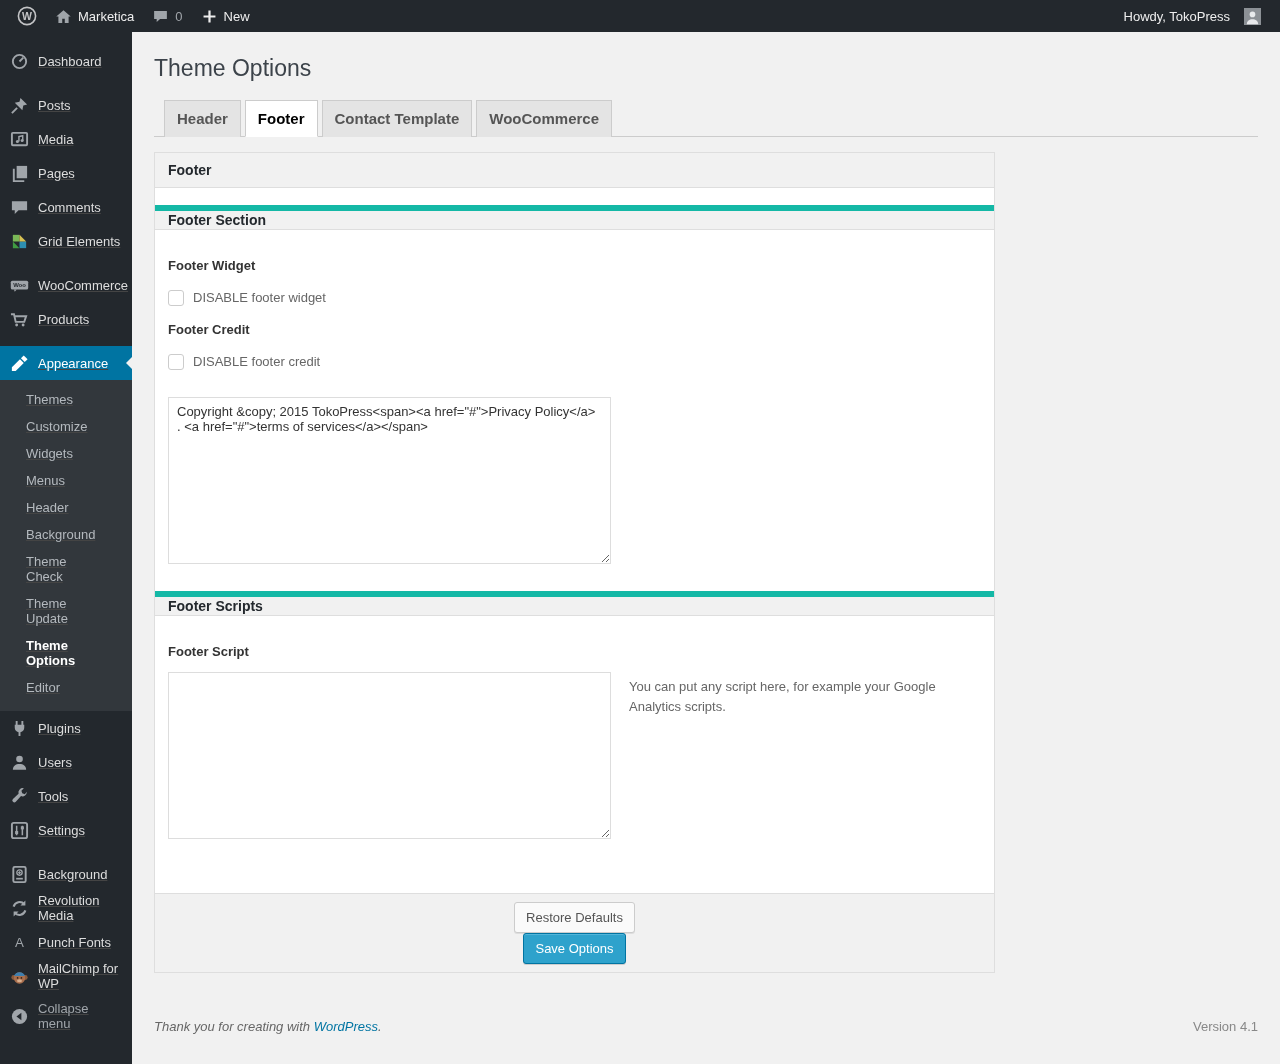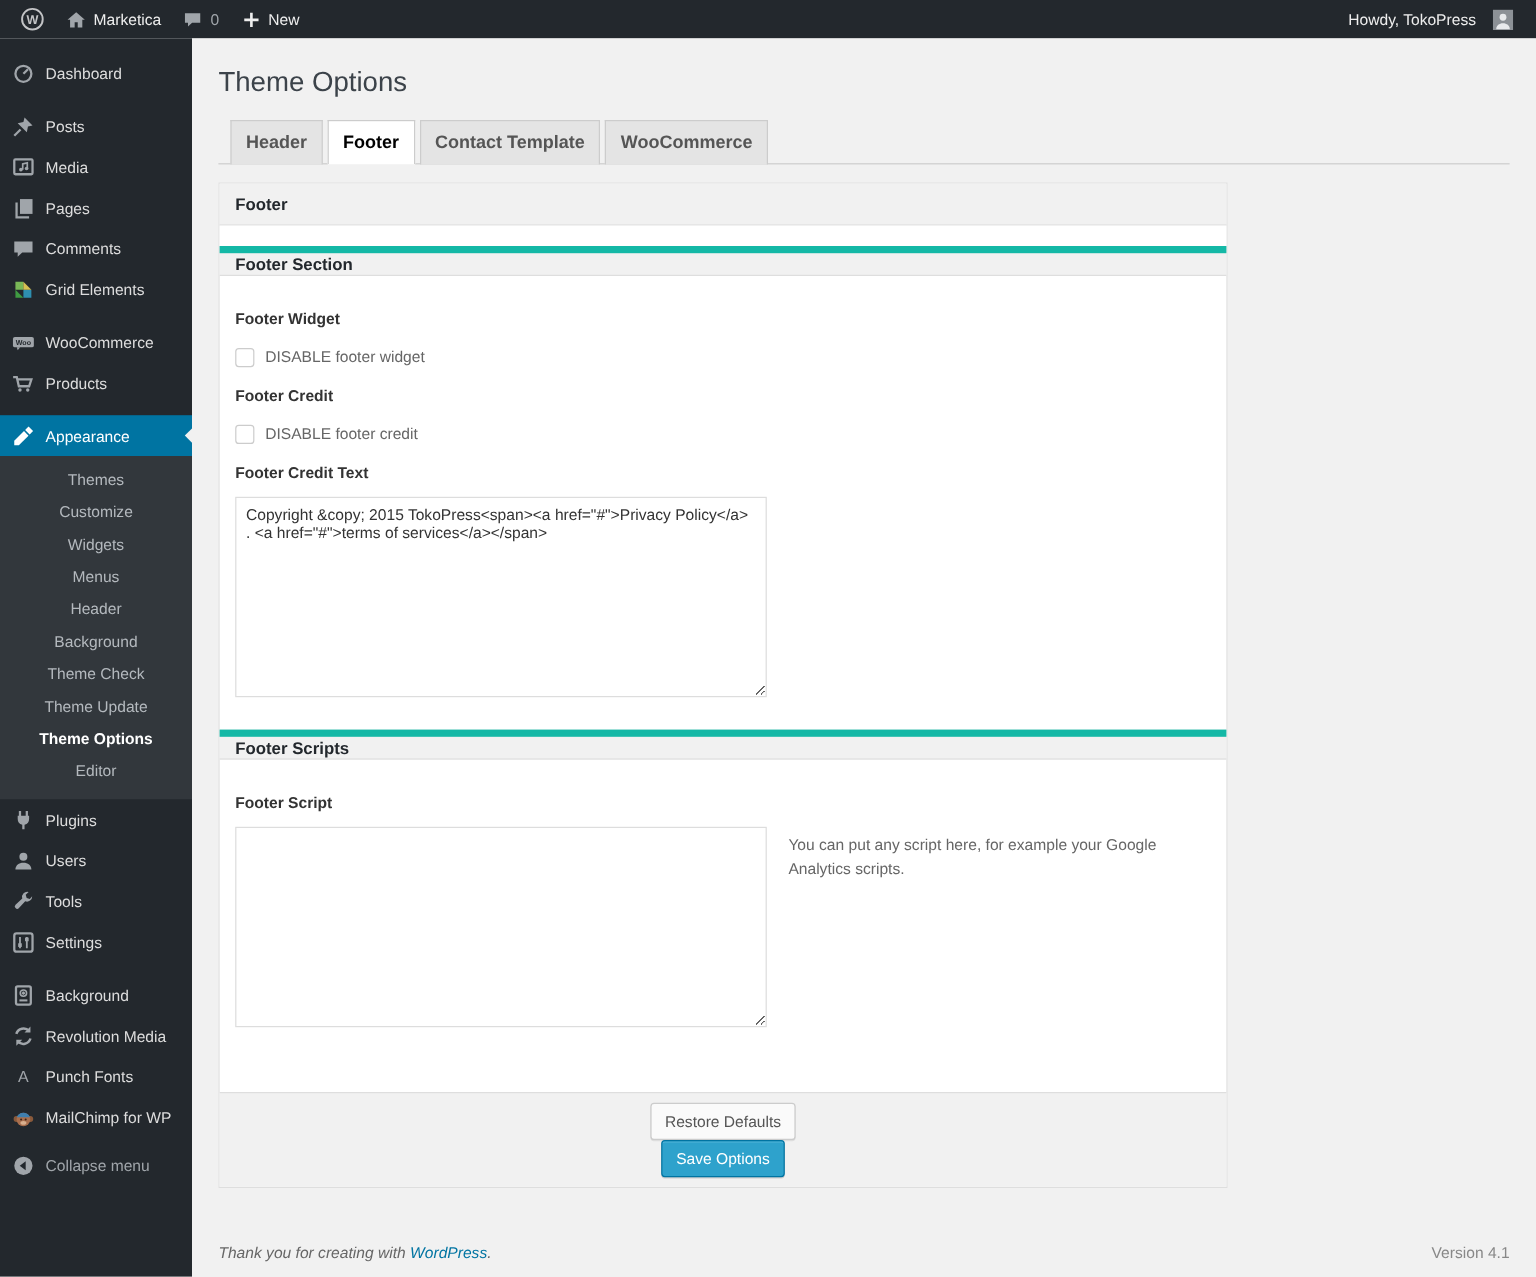--- a/index.html
+++ b/index.html
@@ -15,32 +15,32 @@
   }
   .ab-item { display:flex; align-items:center; gap:6px; padding:0 9px; height:32px; font-size:13px; color:#eee; cursor:pointer; }
   .ab-item svg { width:17px; height:17px; color:#a0a5aa; }
   .ab-item .wp-logo-svg { color:#c3c4c6; width:20px; height:20px; }
   .ab-count { color:#a0a5aa; }
   .ab-right { margin-left:auto; display:flex; align-items:center; }
   .ab-avatar { width:24px; height:24px; margin-left:8px; border:0; }
   
   .frame { display:flex; height:1032px; }
   
-  .sidebar { width:160px; background:#23282d; flex:none; padding-top:12px; overflow:hidden; }
+  .sidebar { width:132px; background:#23282d; flex:none; padding-top:12px; overflow:hidden;text-decoration:underline; }
   .menu-item { display:flex; align-items:center; gap:9px; padding:0 8px 0 10px; height:34px; font-size:13px; color:#ddd; cursor:pointer; position:relative; }
   .menu-item svg { width:19px; height:19px; color:#a0a5aa; flex:none; }
   .menu-sep { height:10px; }
   .menu-item.active { background:#0074a2; color:#fff; }
   .menu-item.active svg { color:#fff; }
   .menu-item.active .cur-arrow {
     position:absolute; right:0; top:50%; margin-top:-6px;
     width:0; height:0; border:6px solid transparent; border-right-color:#f1f1f1; border-left-width:0;
   }
   .submenu { background:#32373c; padding:6px 0 10px; }
-  .submenu-item { padding:6px 12px; font-size:13px; color:#b4b9be; cursor:pointer;text-align:center; }
+  .submenu-item { padding:6px 26px; font-size:13px; color:#b4b9be; cursor:pointer; }
   .submenu-item.current { color:#fff; font-weight:bold; }
   .collapse-item { margin-top:6px; color:#a0a5aa; }
   .collapse-item svg { color:#a0a5aa; }
   
   .content { flex:1; background:#f1f1f1; padding:22px 22px 0; position:relative; }
   .page-title { font-size:23px; font-weight:400; color:#3c434a; line-height:1.3; }
   .nav-tabs { margin-top:16px; border-bottom:1px solid #ccc; padding-left:10px; display:flex; }
   .nav-tab {
     border:1px solid #ccc; border-bottom:none; background:#e4e4e4; color:#555;
     font-size:15px; font-weight:600; padding:7px 12px; margin:0 4px -1px 0; cursor:pointer; line-height:1.4;
@@ -312,21 +312,20 @@
           <input type="checkbox" style="">
           <span>DISABLE footer widget</span>
         </label>
 
         <div class="field-label">Footer Credit</div>
         <label class="check-row">
           <input type="checkbox" style="">
           <span>DISABLE footer credit</span>
         </label>
 
-        <div class="field-label">Footer Credit Text</div>
         <textarea class="opt-textarea" spellcheck="false" style="">Copyright &amp;copy; 2015 TokoPress&lt;span&gt;&lt;a href="#"&gt;Privacy Policy&lt;/a&gt; . &lt;a href="#"&gt;terms of services&lt;/a&gt;&lt;/span&gt;</textarea>
       </div>
 
       <div class="section-bar">Footer Scripts</div>
       <div class="section-body">
         <div class="field-label">Footer Script</div>
         <div class="script-row">
           <textarea class="opt-textarea" spellcheck="false" style=""></textarea>
           <div class="field-help">You can put any script here, for example your Google Analytics scripts.</div>
         </div>

